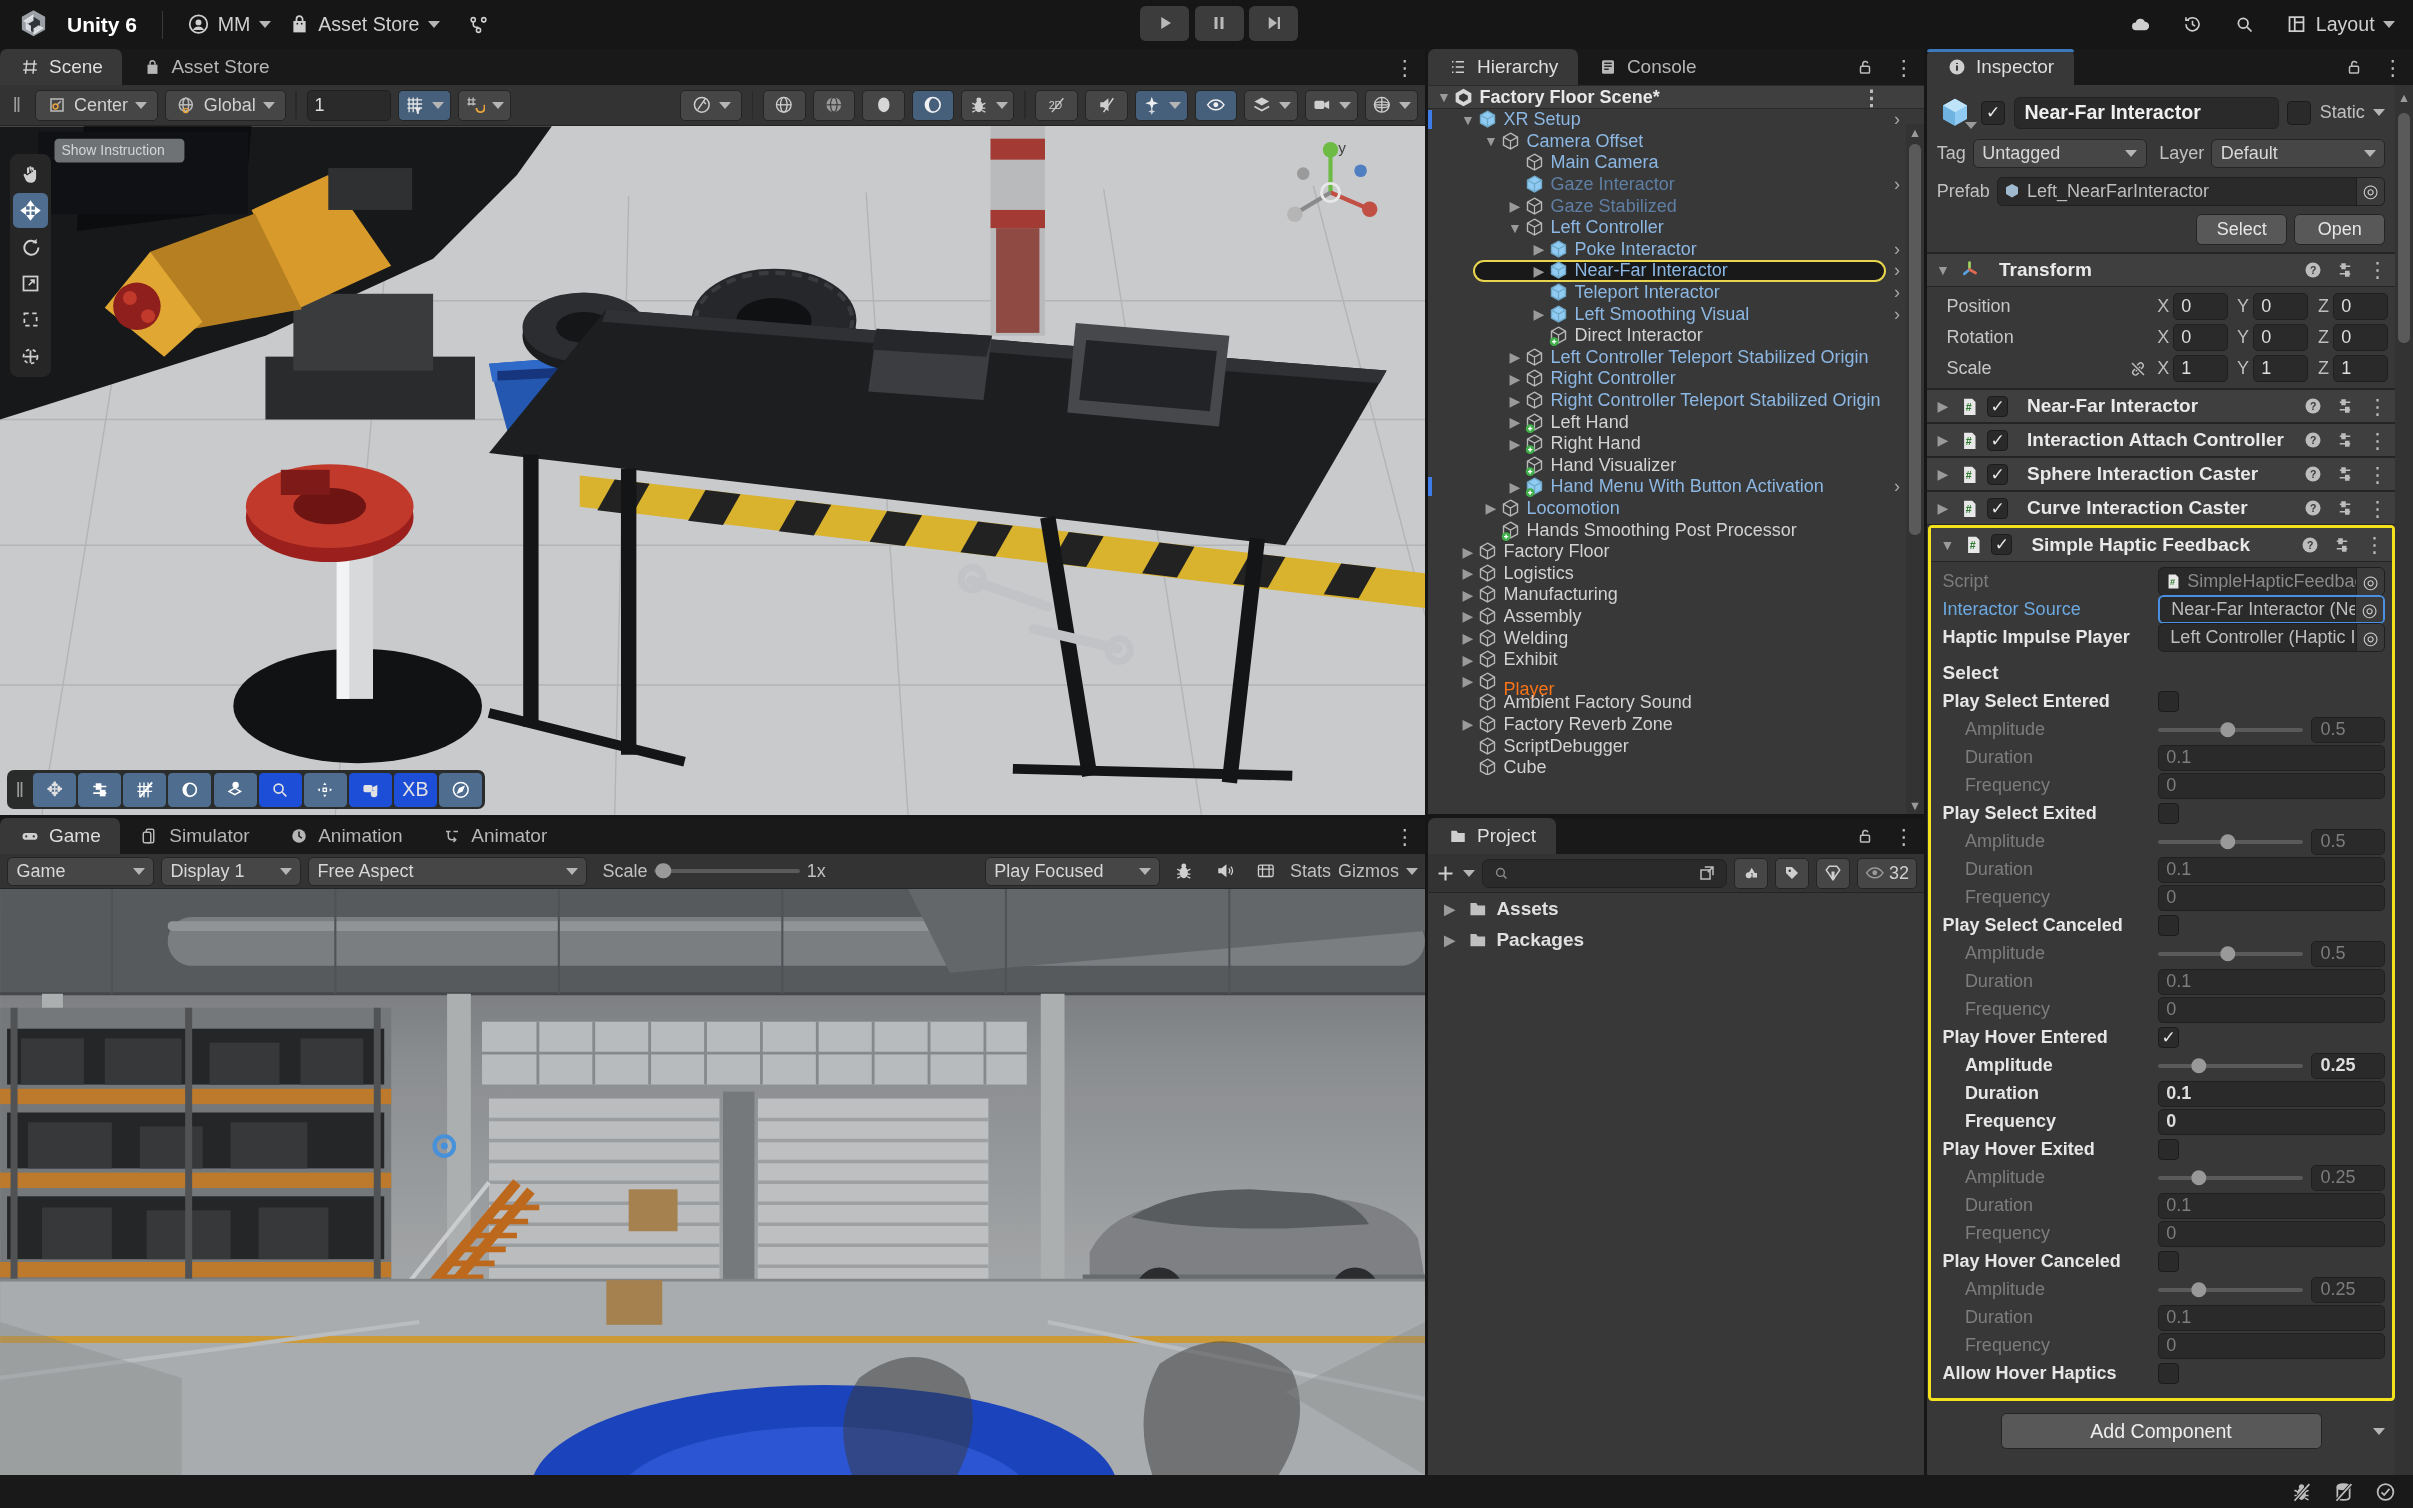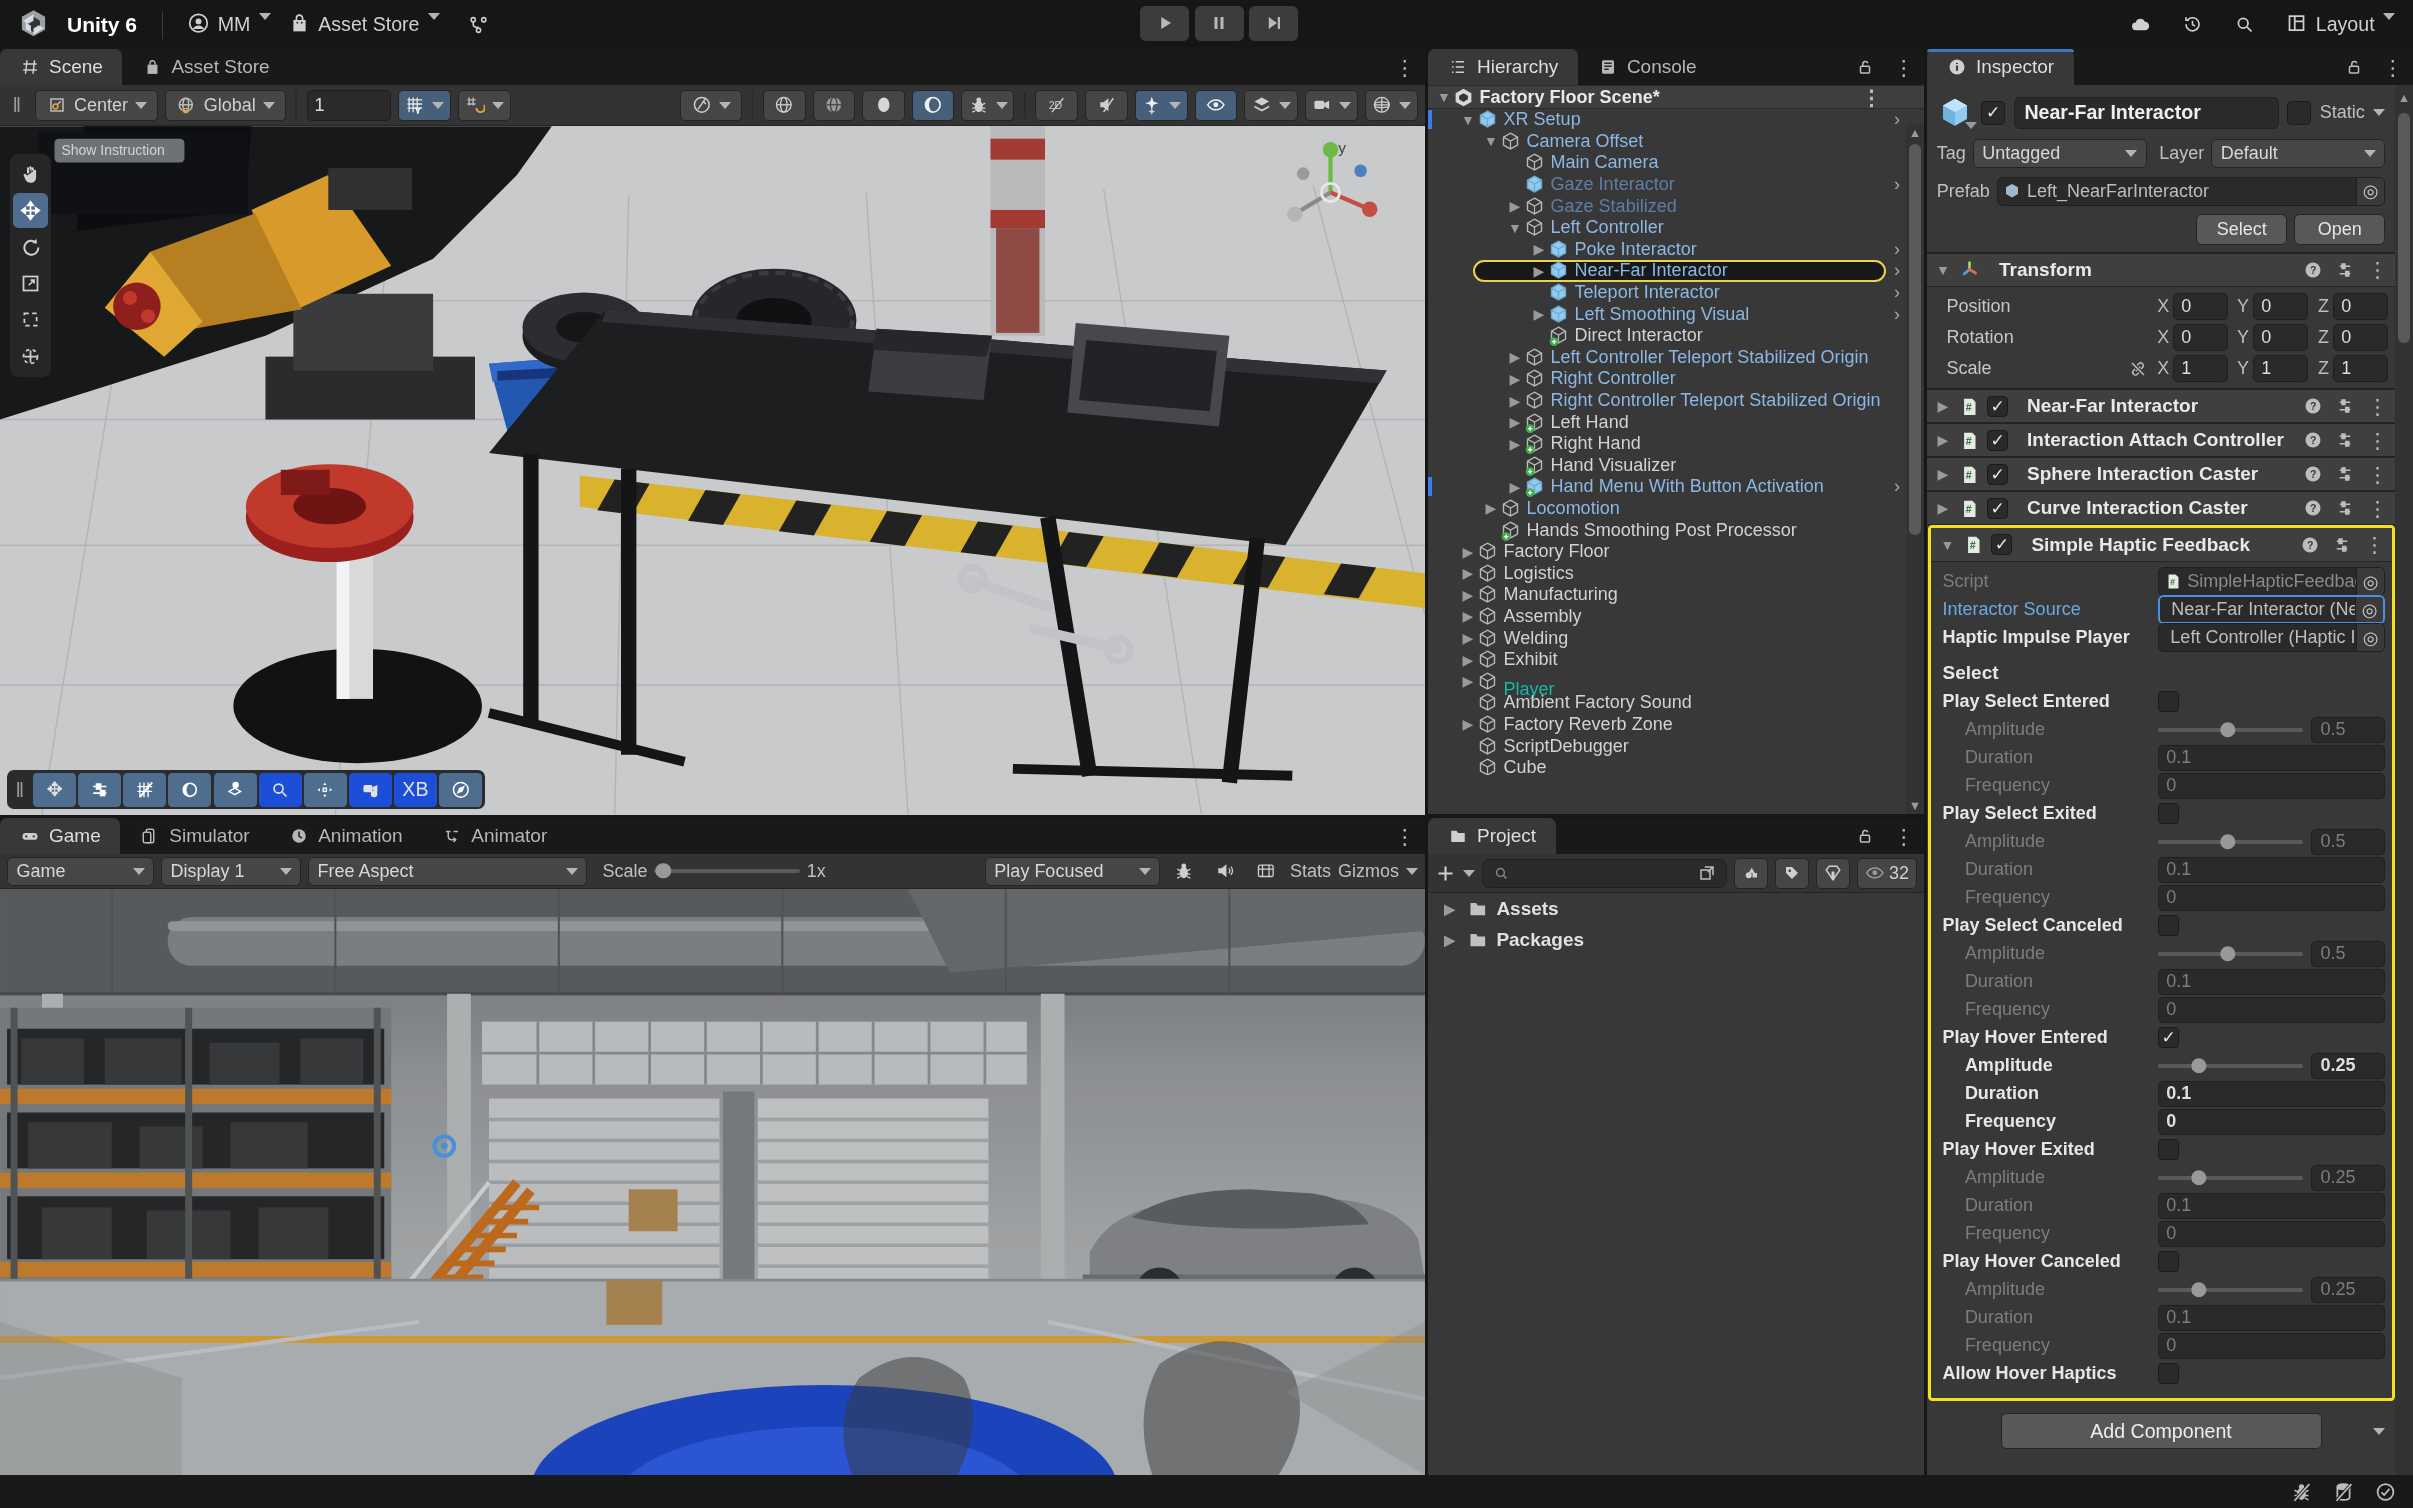--- a/index.html
+++ b/index.html
@@ -5,21 +5,21 @@
   * { margin:0; padding:0; box-sizing:border-box; }
   html,body { background:#000; }
   body { font-family:"Liberation Sans", sans-serif; color:#c8c8c8; }
   #root { position:relative; width:2413px; height:1508px; background:#161616; overflow:hidden; font-size:18px; }
 
   
   #menubar { position:absolute; left:0; top:0; width:2413px; height:49px; background:#161616; display:flex; align-items:center; }
   .mb-left { display:flex; align-items:center; gap:18px; padding-left:18px; }
   .mb-title { color:#fff; font-weight:bold; font-size:21px; }
   .mb-sep { width:1.4px; height:28px; background:#3a3a3a; margin:0 7px; }
-  .mb-item { display:flex; gap:8.4px; color:#cfcfcf; font-size:19.6px; }
+  .mb-item { display:flex; align-items:center; gap:8.4px; color:#cfcfcf; font-size:19.6px; }
   .caret { width:0; height:0; border-left:6.3px solid transparent; border-right:6.3px solid transparent; border-top:7.7px solid #b5b5b5; display:inline-block; }
   #play-controls { position:absolute; left:1140px; top:5.6px; display:flex; gap:5.6px; }
   .pc-btn { width:49px; height:35px; background:#3c3c3c; border-radius:5.6px; display:flex; align-items:center; justify-content:center; color:#b9b9b9; }
   .pc-btn svg { display:block; }
   .mb-right { position:absolute; right:18px; top:0; height:49px; display:flex; align-items:center; gap:31px; color:#cfcfcf; }
 
   
   .panel { position:absolute; background:#383838; }
   .tabstrip { height:36px; background:#191919; display:flex; align-items:flex-end; position:relative; }
   .tab { height:36px; display:flex; align-items:center; gap:8.4px; padding:0 19.6px; color:#b6b6b6; background:#191919; font-size:19px; position:relative; }
@@ -51,21 +51,21 @@
 
   
   #hier-panel { left:1428px; top:49px; width:496px; height:765px; }
   .h-searchrow { height:39px; background:#383838; display:flex; align-items:center; gap:7px; padding:0 8.4px; border-bottom:0.7px solid #2a2a2a; }
   #hier-tree { position:relative; height:690px; overflow:hidden; }
   .h-row { position:relative; height:21.6px; display:flex; align-items:center; font-size:18px; color:#d2d2d2; padding-right:42px; }
   .h-row .bar { position:absolute; left:0; top:1.4px; bottom:1.4px; width:3.5px; background:#3E7DE7; }
   .h-arrow { width:18px; text-align:center; color:#9a9a9a; font-size:14px; flex:none; }
   .h-icon { width:21px; height:21px; margin-right:5.6px; flex:none; position:relative; }
   .h-label { white-space:nowrap; overflow:hidden; }
-  .h-label.p { color:#8CB7E3; } .h-label.pd { color:#5f7ea3; } .h-label.nd { color:#14b8a6;margin-top:16px; }
+  .h-label.p { color:#8CB7E3; } .h-label.pd { color:#5f7ea3; } .h-label.nd { color:#f97316;margin-top:16px; }
   .h-prefab-arrow { position:absolute; right:24px; color:#a8a8a8; font-size:18px; }
   .h-row.scene-head { background:#3f3f3f; border-top:0.7px solid #2a2a2a; border-bottom:0.7px solid #2a2a2a; height:24px; color:#e8e8e8; font-weight:bold; }
   .h-row.selected .selwrap { position:absolute; left:45px; right:38px; top:0; bottom:0; border:2.8px solid #E8D44D; border-radius:11.2px; background:#191919; }
   .h-scrollbar { position:absolute; right:0; top:0; width:18px; bottom:0; background:#333; }
   .h-scrollbar .thumb { position:absolute; left:2.8px; right:2.8px; border-radius:5.6px; background:#5a5a5a; }
 
   
   #proj-panel { left:1428px; top:818px; width:496px; height:657px; }
   .p-row { height:31px; display:flex; align-items:center; gap:8.4px; padding-left:12.6px; color:#e0e0e0; font-weight:bold; font-size:19px; }
 

